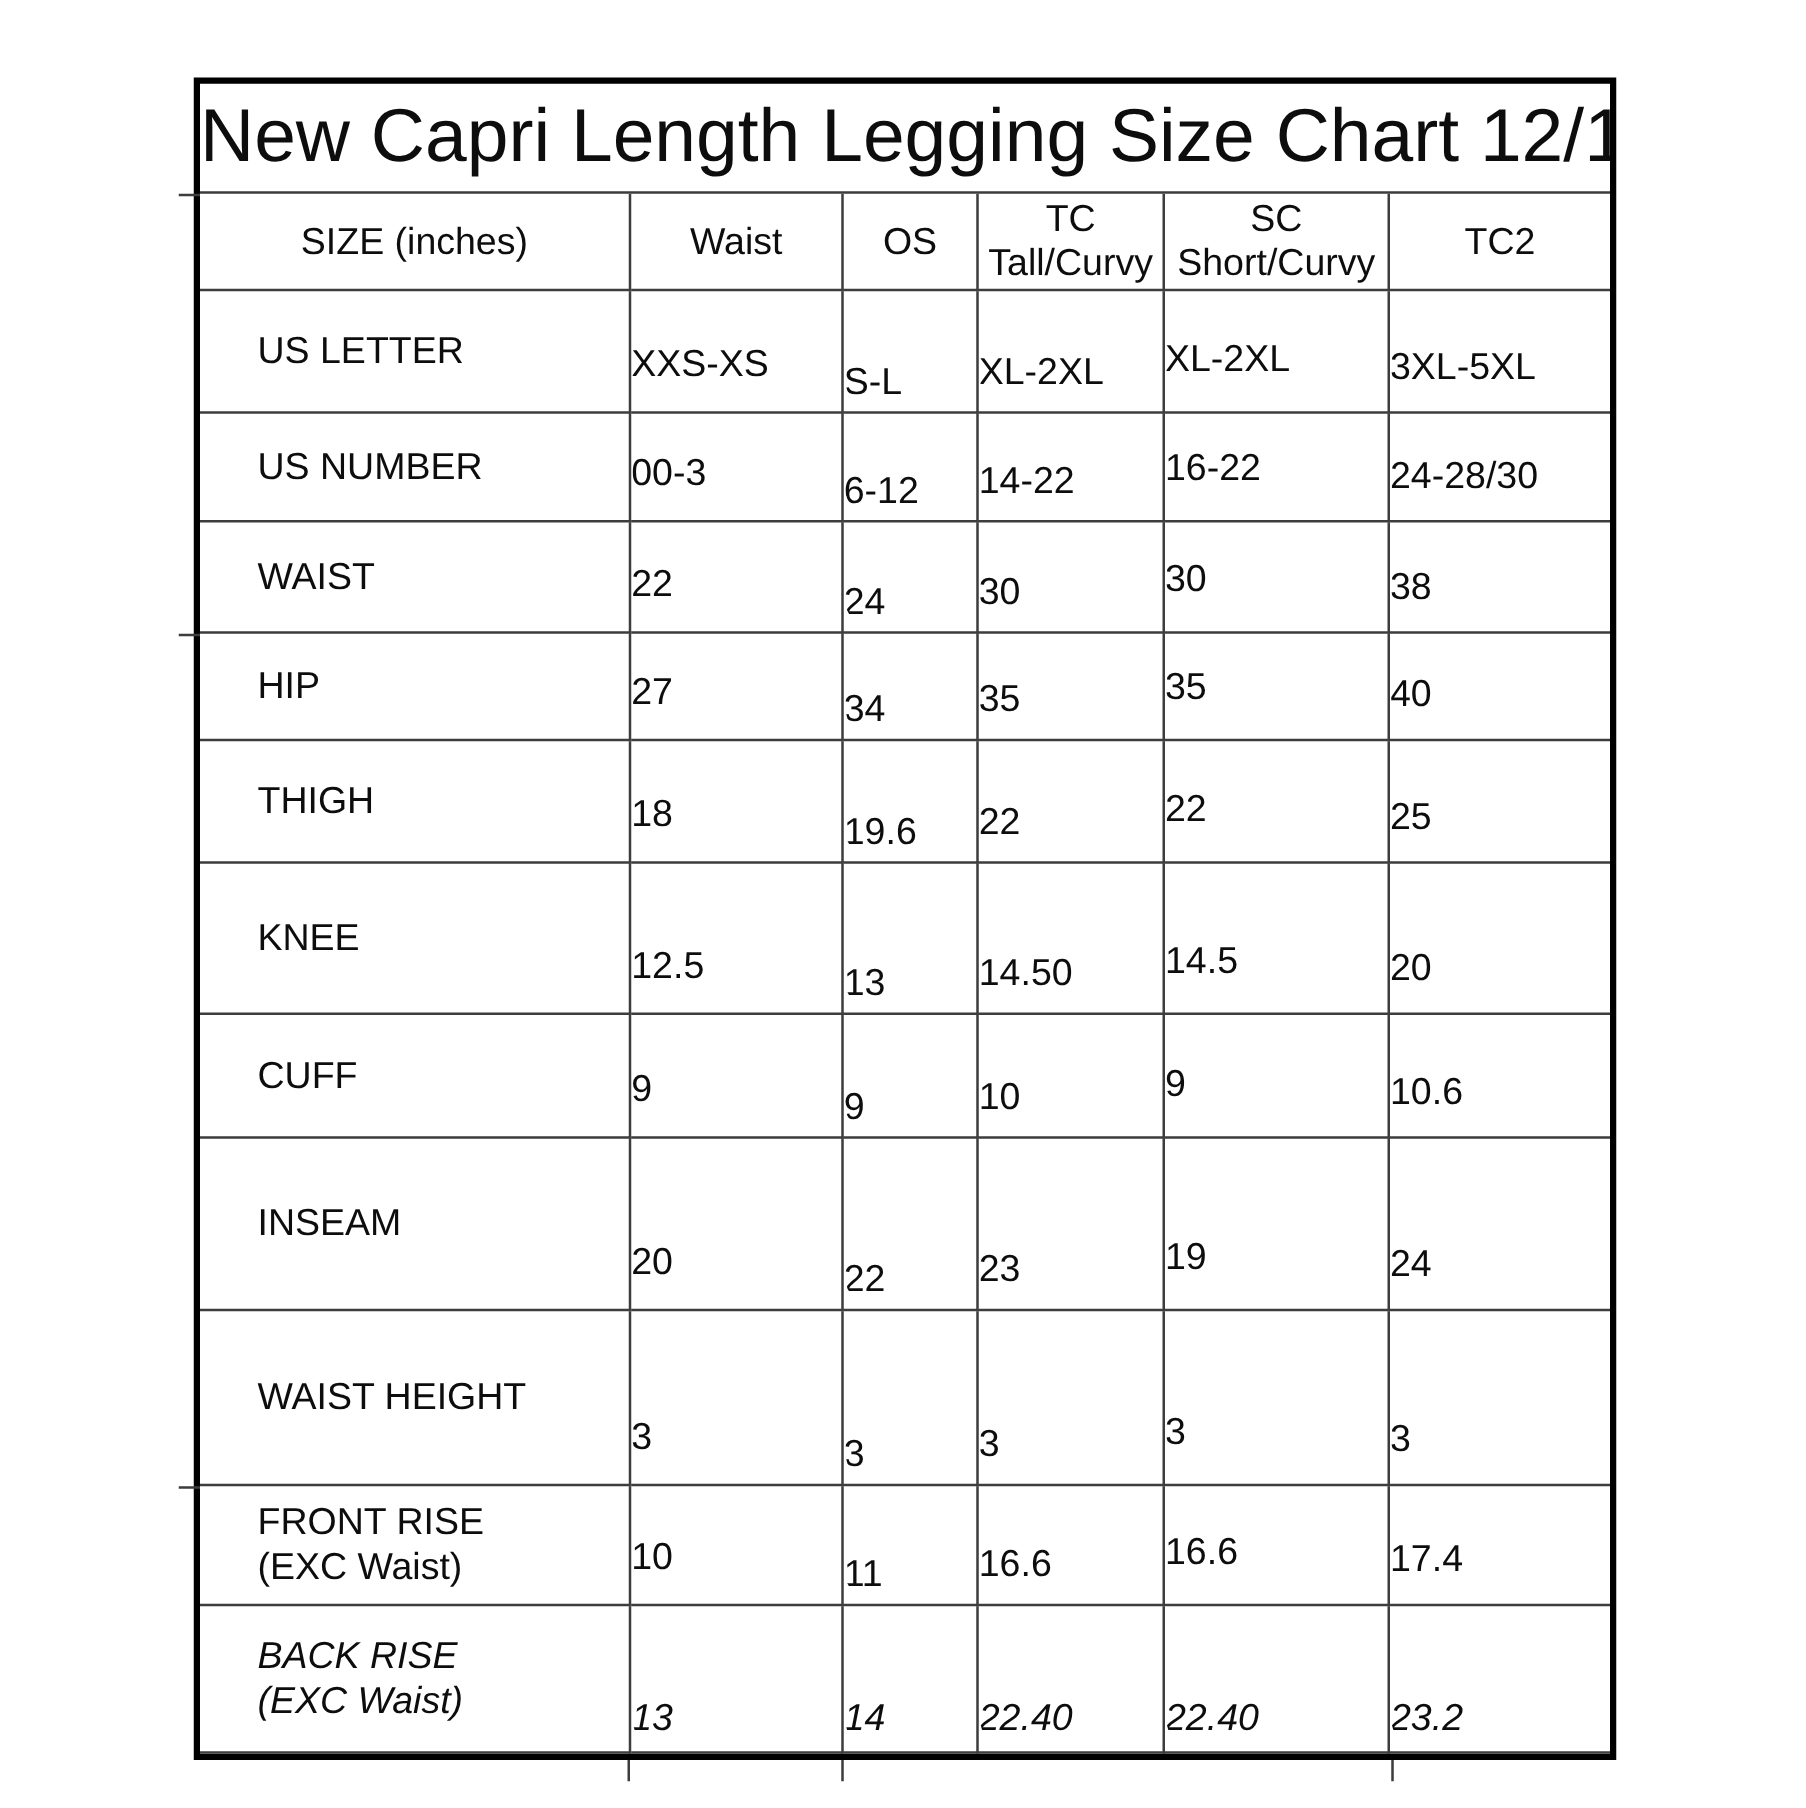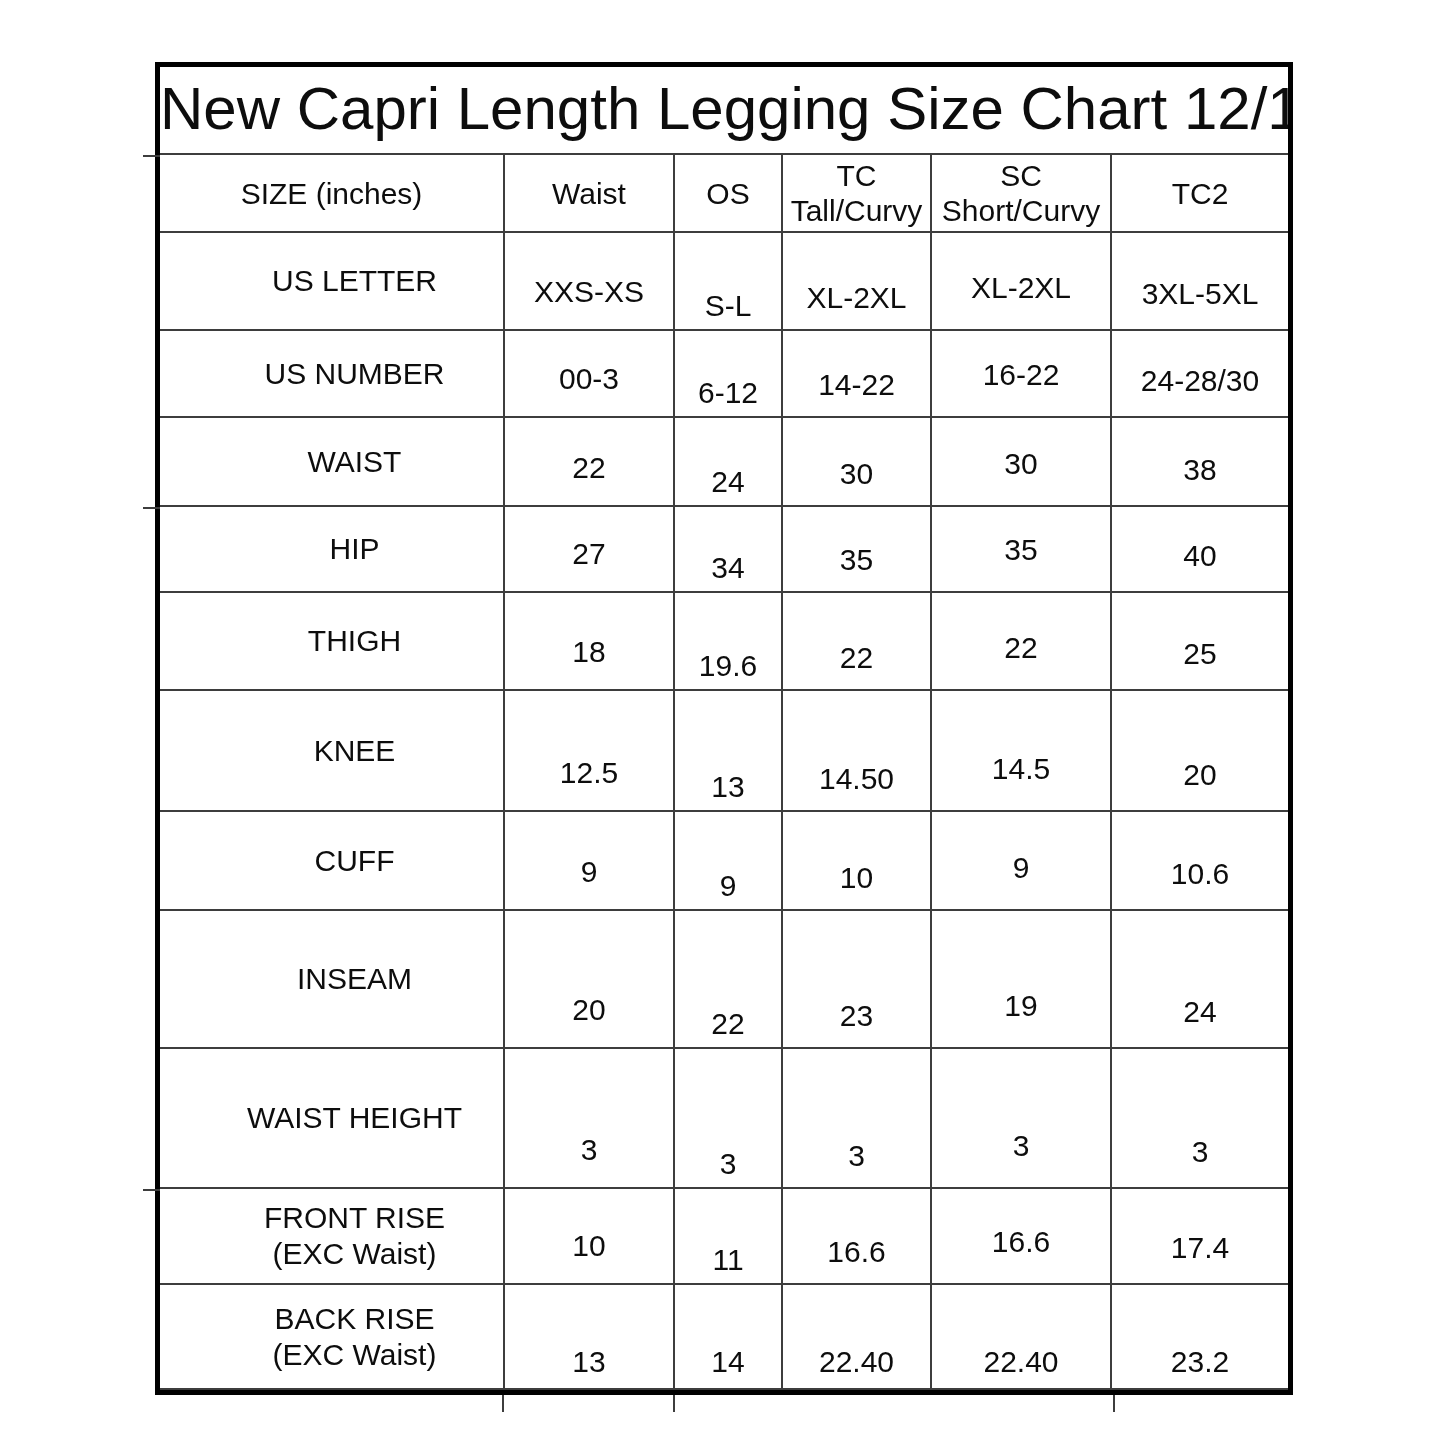--- a/index.html
+++ b/index.html
@@ -49,48 +49,48 @@
   }
   thead th { border-top: none; }
   th:first-child, td:first-child { border-left: none; border-radius: 31px; }
   th:last-child, td:last-child { border-right: none; }
   thead th {
     vertical-align: middle;
     text-align: center;
     line-height: 35px;
   }
   td.lbl {
-    text-align: center;
+    text-align: left;
     vertical-align: middle;
     padding-left: 46px;
     line-height: 36px;
     margin-left: 34px;
   }
   td.v {
-    text-align: center;
     vertical-align: bottom;
+    border-radius: 27px;
   }
   td.v:nth-child(2) { padding-bottom: 20px; }
   td.v:nth-child(3) { padding-bottom: 6px;  }
   td.v:nth-child(4) { padding-bottom: 14px; }
   td.v:nth-child(5) { padding-bottom: 24px; }
   td.v:nth-child(6) { padding-bottom: 18px; margin-left: 47px; }
   tr.rB td.v { padding-bottom: 9px !important; }
   tr.hr  { height: 77px; }
   tr.r0  { height: 98px; }
   tr.r1  { height: 87px; }
   tr.r2  { height: 89px; }
   tr.r3  { height: 86px; }
   tr.r4  { height: 98px; }
   tr.r5  { height: 121px; }
   tr.r6  { height: 99px; }
   tr.r7  { height: 138px; }
   tr.r8  { height: 140px; }
   tr.r9  { height: 96px; }
-  tr.rB  { height: 105px; }
+  tr.rB  { height: 118px; font-style: italic; }
   
   .tick {
     position: absolute;
     left: -17px; width: 17px; height: 2px;
     background: #3d3d3d;
   }
   .tick1 { top: 88px; }
   .tick2 { top: 440px; }
   .tick3 { top: 1122px; }
   .stub {

